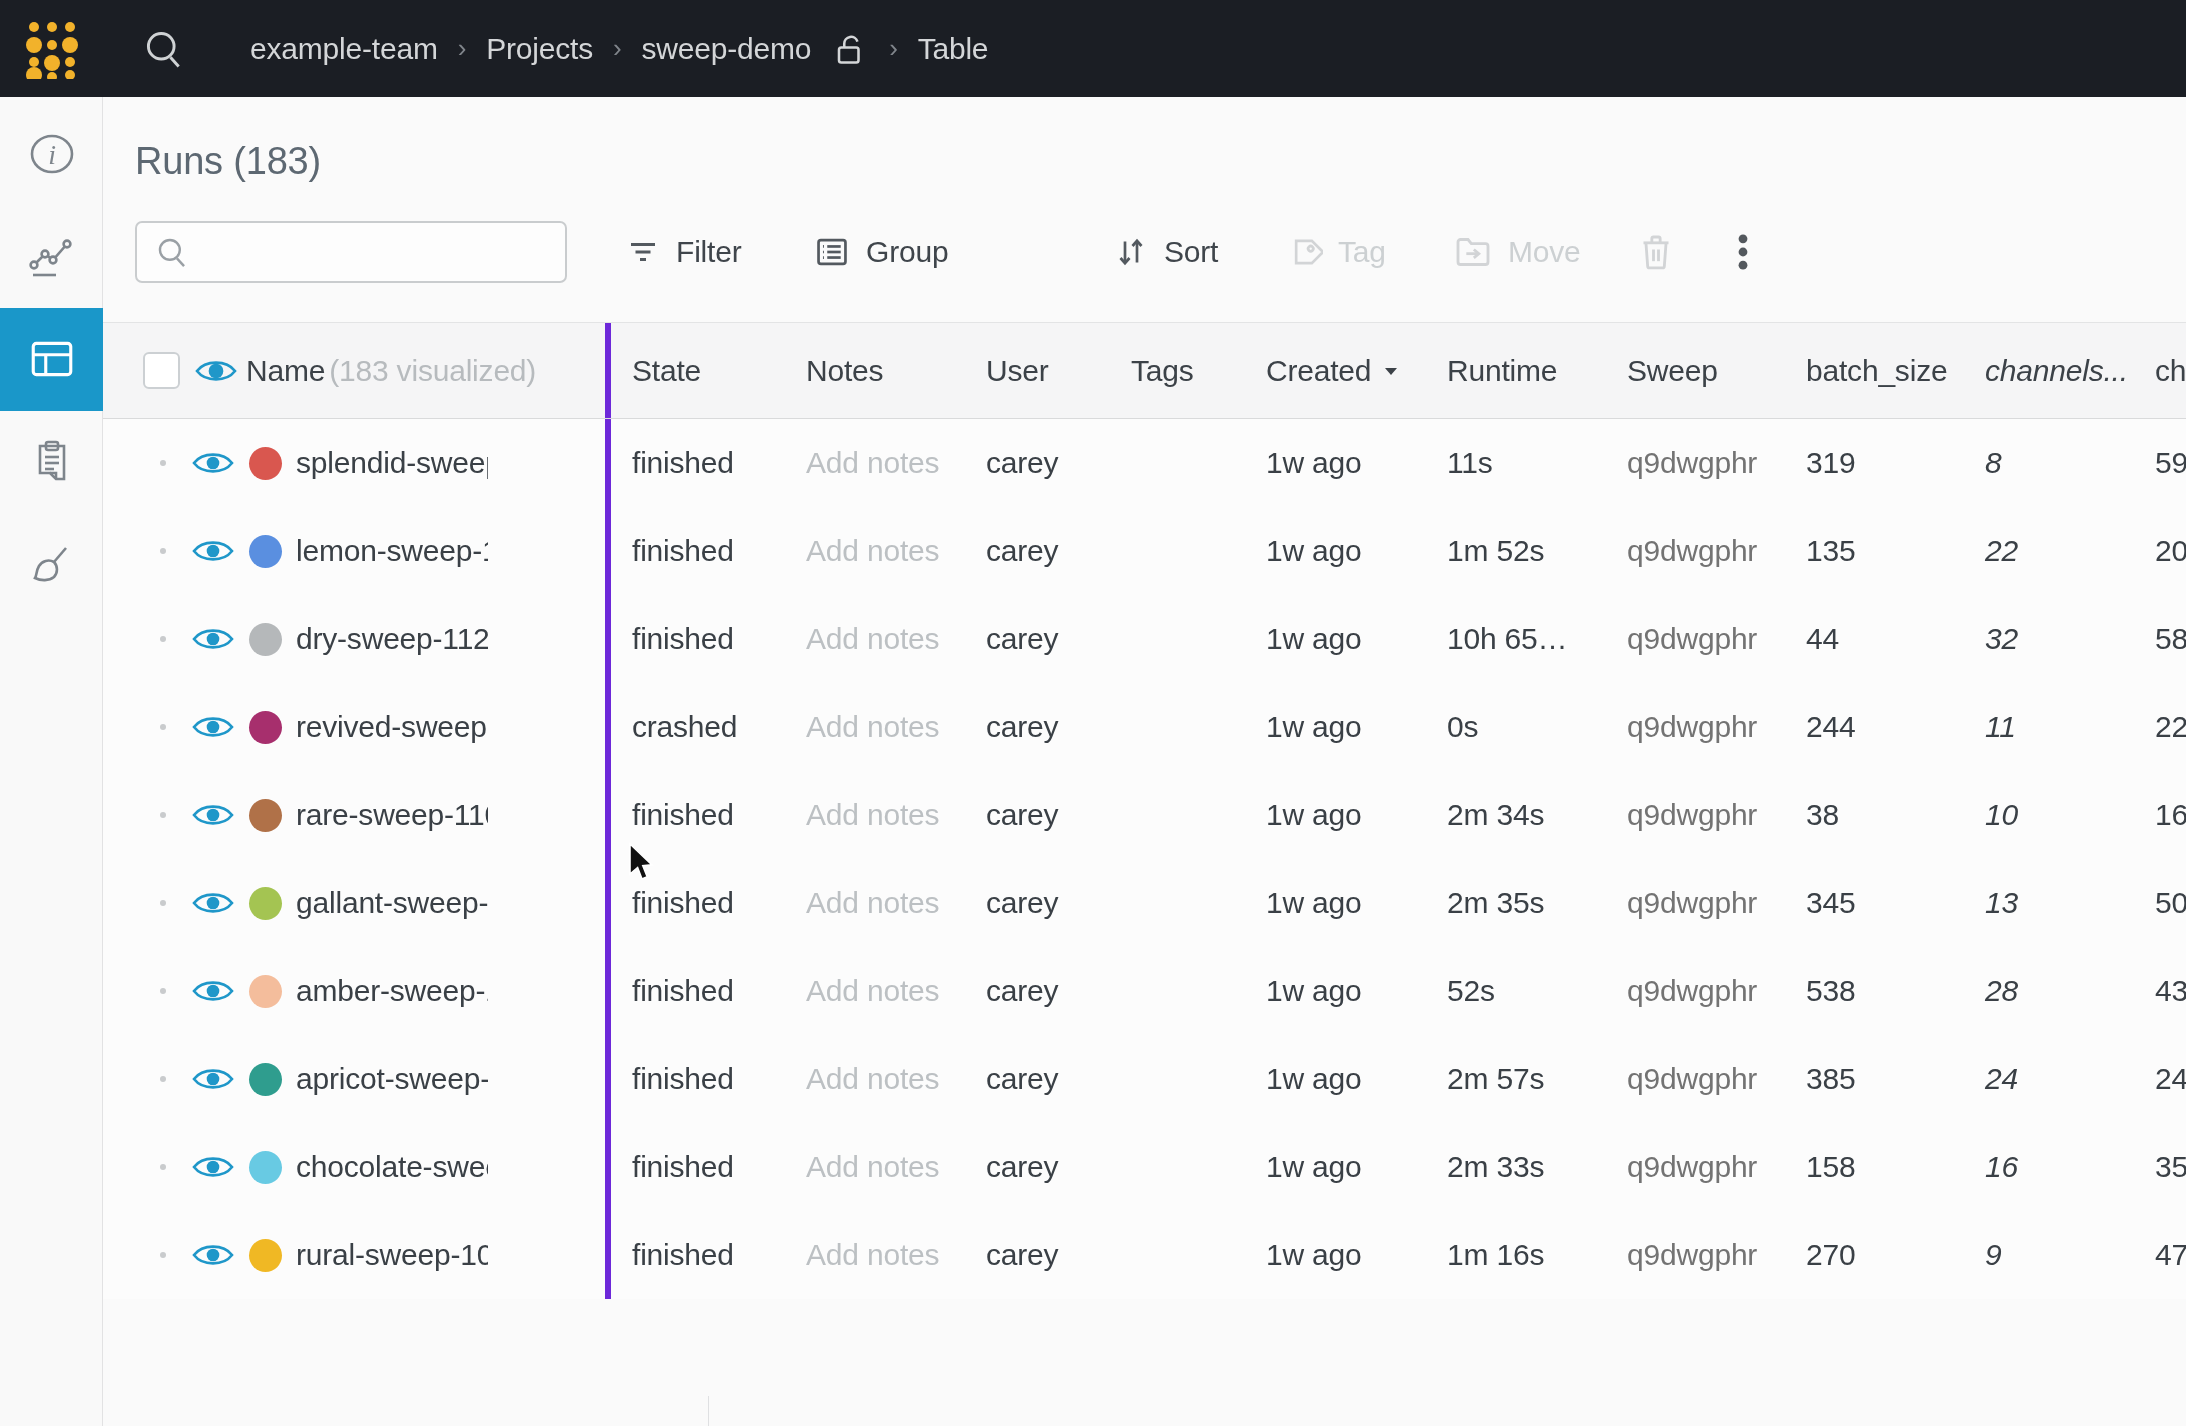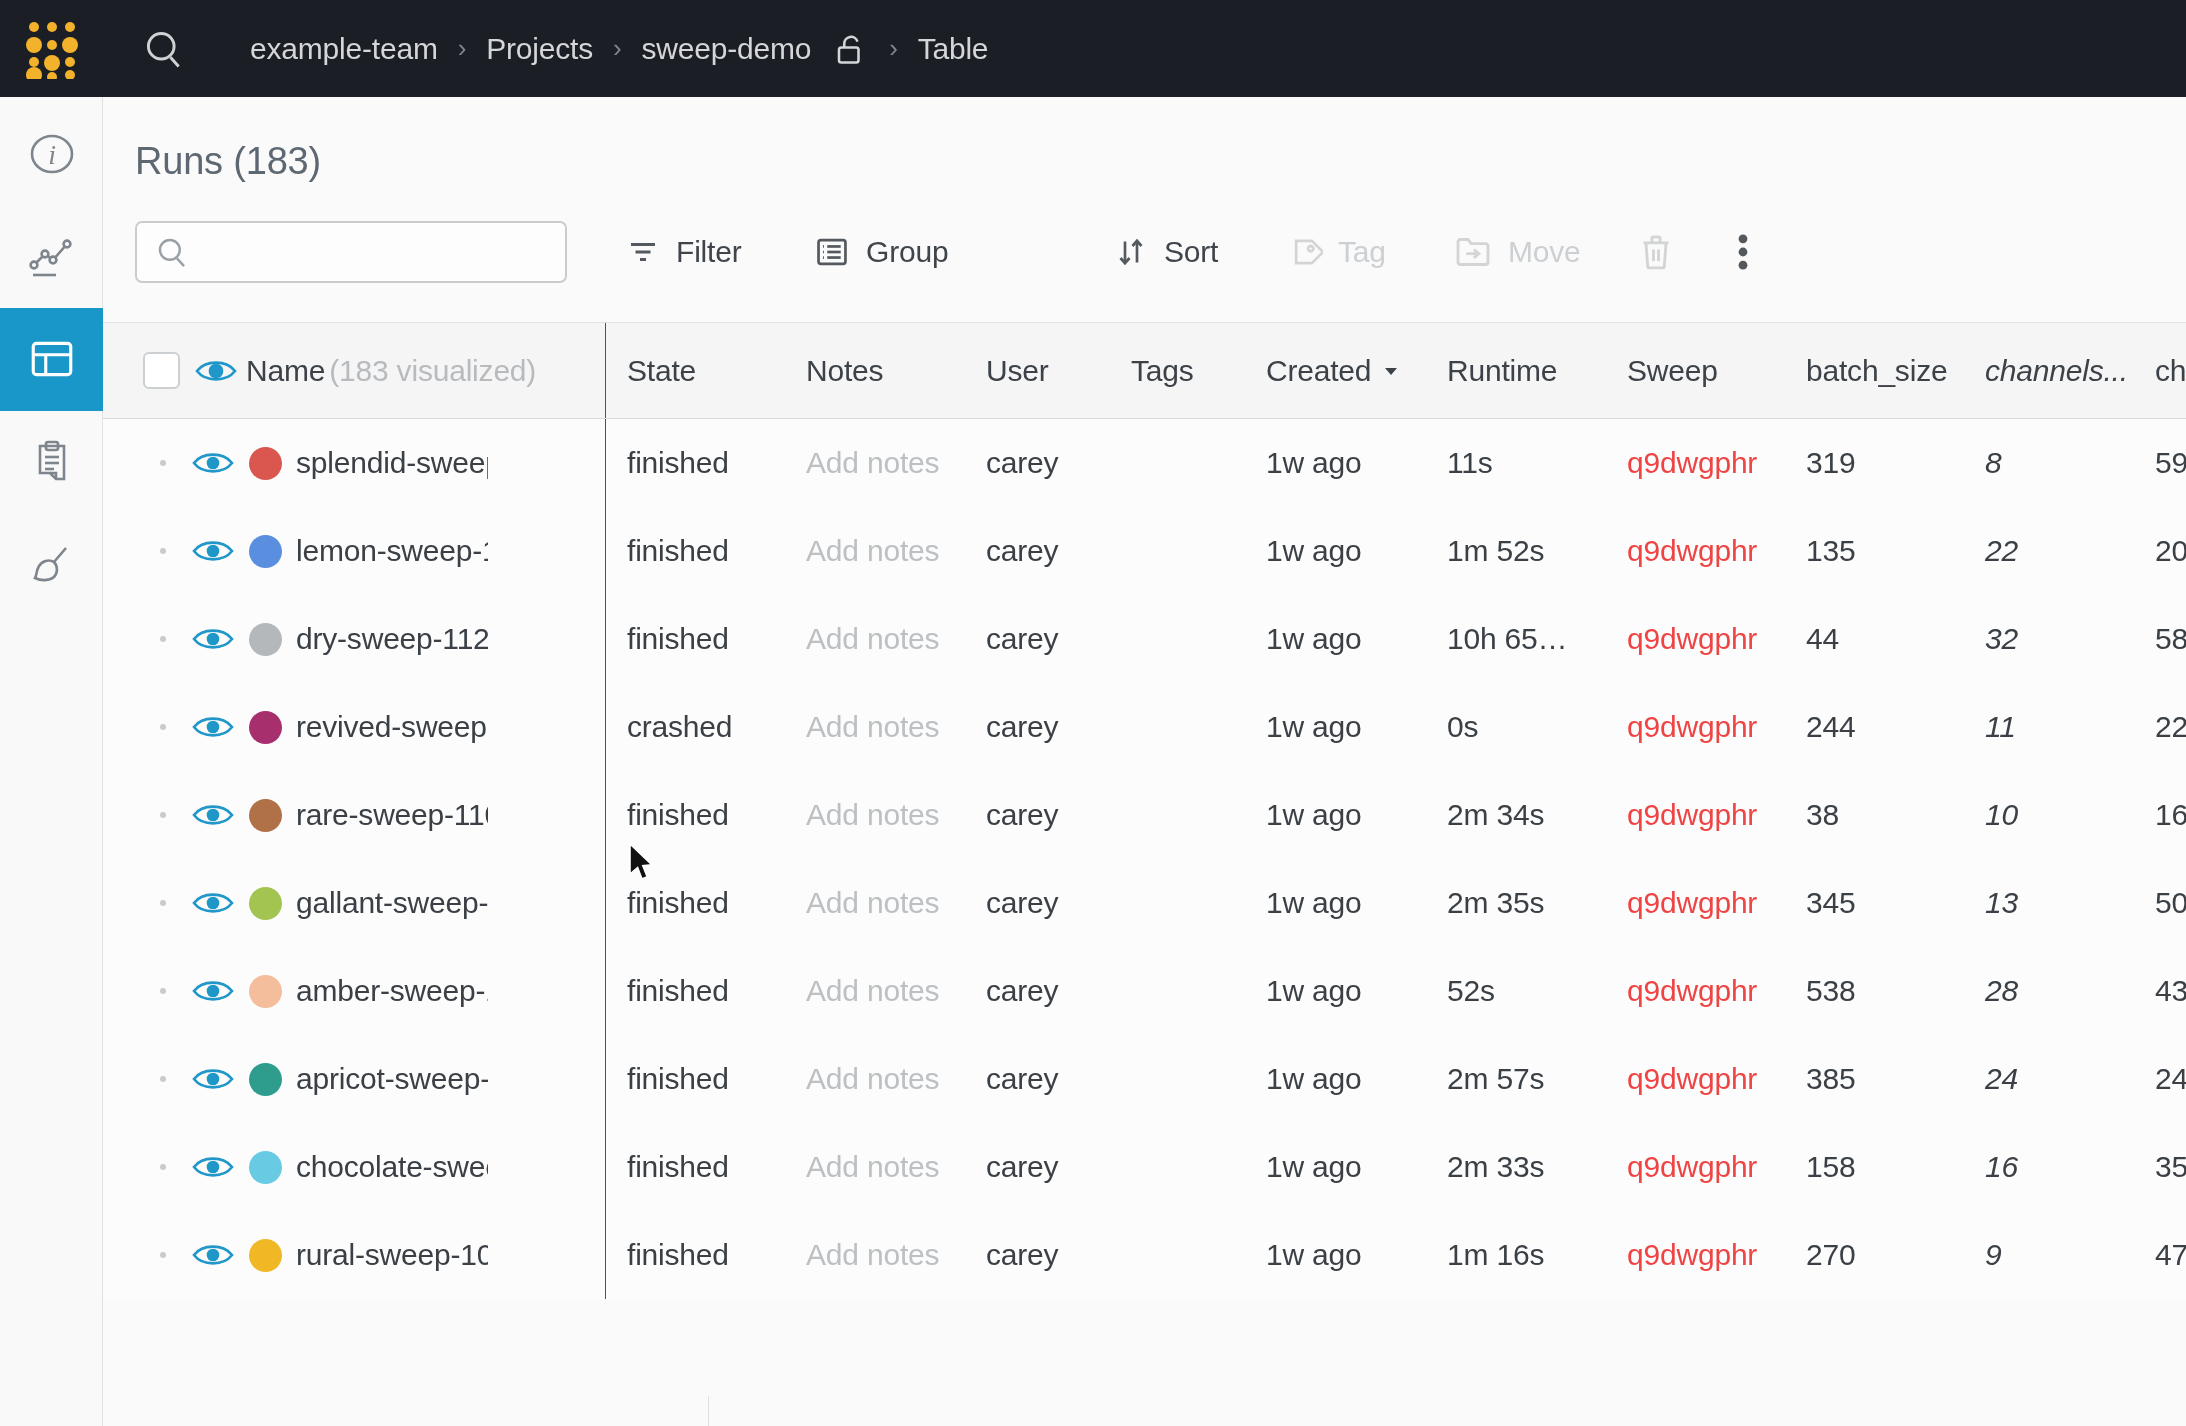--- a/index.html
+++ b/index.html
@@ -44,29 +44,29 @@
 
   
   .table { position:absolute; left:0; top:225px; width:2111px; }
   .thead { display:flex; align-items:center; height:97px; background:#f5f5f6;
     border-top:1px solid #e3e4e5; border-bottom:1px solid #d9dadb;
     padding-left:40px; font-size:30px; color:#3c4248; }
   .trow { display:flex; align-items:center; height:88px; background:#fcfcfc;
     font-size:30px; color:#3a4046; padding-left:40px; cursor:pointer; }
   .name-area { display:flex; align-items:center; width:462px; flex:none; overflow:hidden; }
   .cell { flex:none; padding-left:21px; white-space:nowrap; overflow:hidden; }
-  .c-state   { width:180px; border-left:1px solid #6d28d9; align-self:stretch;
+  .c-state   { width:180px; border-left:6px solid #6d28d9; align-self:stretch;
                display:flex; align-items:center; }
   .c-notes   { width:180px; } .c-user { width:145px; } .c-tags { width:135px; }
   .c-created { width:181px; } .c-runtime { width:180px; } .c-sweep { width:179px; }
   .c-batch   { width:179px; } .c-chan { width:170px;font-style:italic; } .c-ch2 { width:80px; }
 
   .sub-label { color:#b7bbbe; margin-left:4px; }
   .notes-ph { color:#bcc0c3; }
-  .sweep-link { color:#ef4444; cursor:pointer; }
+  .sweep-link { color:#737373; cursor:pointer; }
 
   .checkbox { width:37px; height:37px; background:#fff; border:2px solid #ccd0d3;
     border-radius:6px; flex:none; cursor:pointer; }
   .eye { width:44px; height:30px; flex:none; display:flex; align-items:center;
     justify-content:center; cursor:pointer; }
   .drag-dot { width:40px; flex:none; display:flex; justify-content:center; }
   .drag-dot i { width:6px; height:6px; border-radius:50%; background:#c9cbcd; }
   .run-dot { width:33px; height:33px; border-radius:50%; flex:none;
     margin-left:14px; }
   .row-name { margin-left:14px; width:309px; white-space:nowrap; overflow:hidden; }

